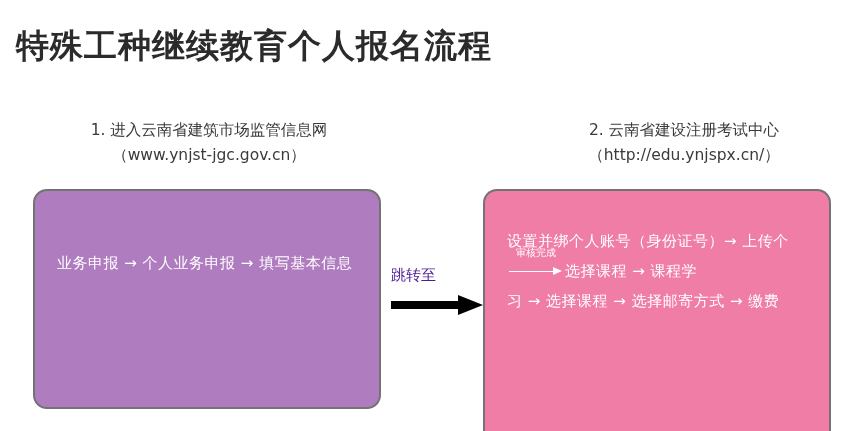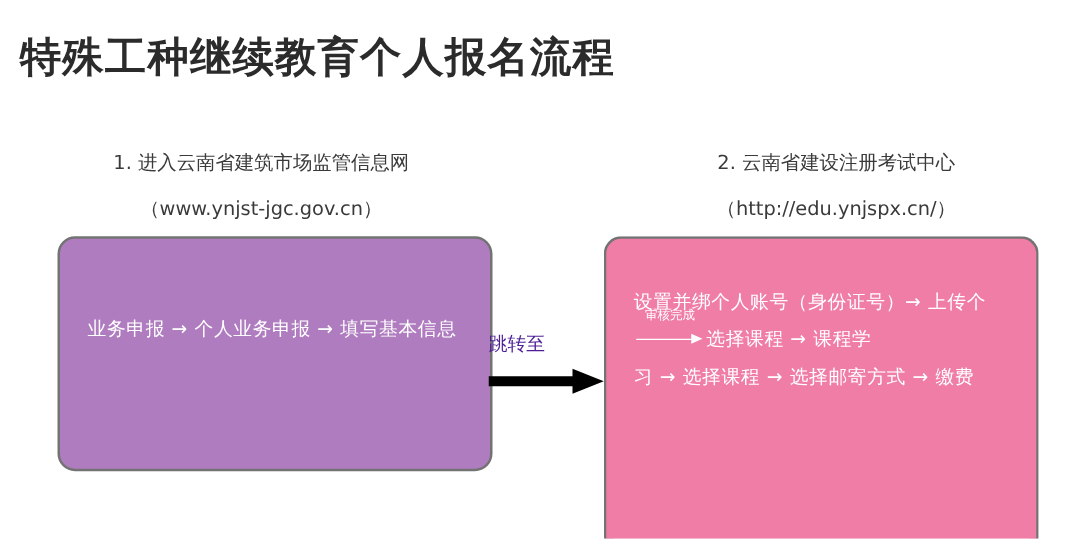--- a/index.html
+++ b/index.html
@@ -41,38 +41,38 @@
   
   .caption {
     position: absolute;
     text-align: center;
     color: #3a3a3a;
     font-size: 15.5px;
     line-height: 25px;
     white-space: nowrap;
   }
   .caption .cap-line1 { display: block; }
-  .caption .cap-line2 { display: block; margin-top: 12px; }
+  .caption .cap-line2 { display: block; }
 
   #caption-left  { left: 35px;  top: 118px; width: 348px; }
-  #caption-right { left: 495px; top: 118px; width: 348px; }
+  #caption-right { left: 510px; top: 118px; width: 348px; }
 
   
   .box {
     position: absolute;
     box-sizing: border-box;
     border: 2px solid #737373;
     border-radius: 14px;
   }
 
   #box-left {
-    left: 46px;
+    left: 33px;
     top: 189px;
     width: 348px;
-    height: 188px;
+    height: 220px;
     background: #b07cc0;
     border-radius: 14px;
   }
 
   #box-right {
     left: 483px;
     top: 189px;
     width: 348px;
     height: 242px;
     background: #ef7da6;

